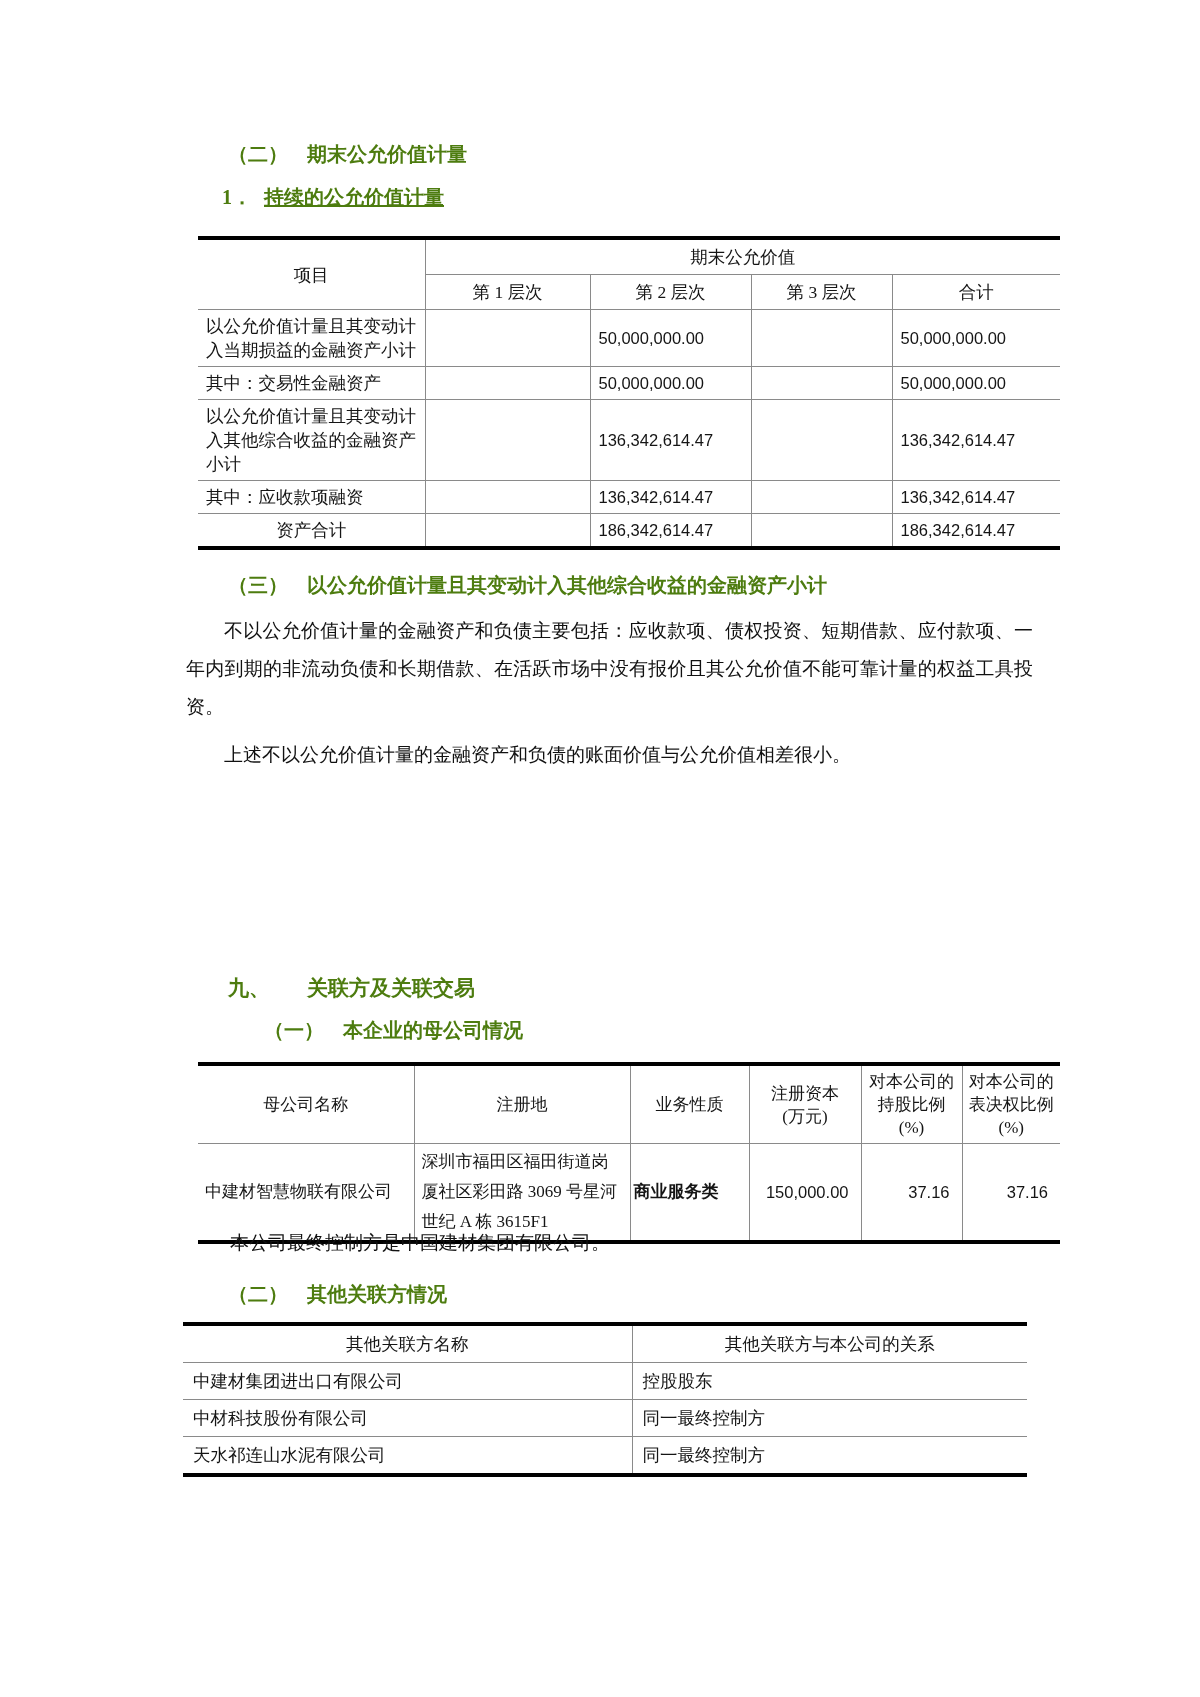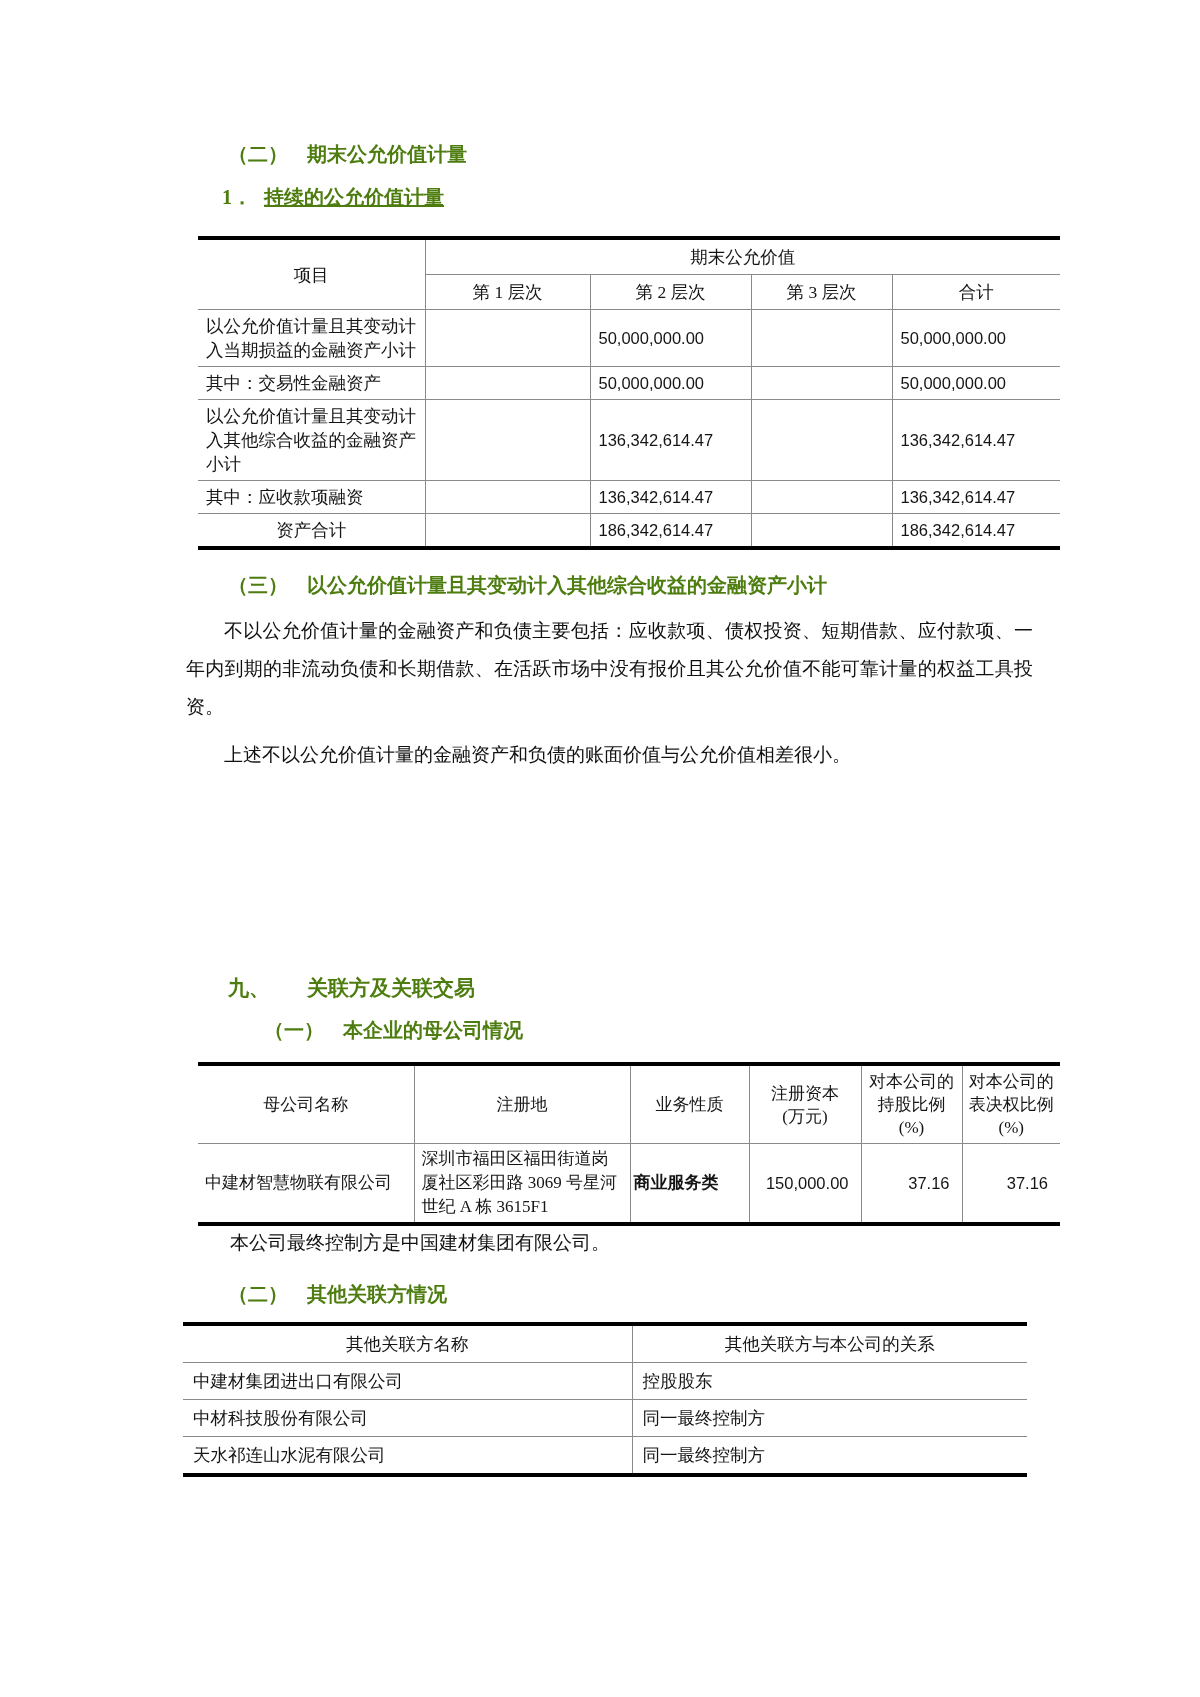--- a/index.html
+++ b/index.html
@@ -47,21 +47,21 @@
   
   .t-fv{width:862px;font-size:17.5px;}
   .t-fv th{font-size:17.5px;line-height:24px;padding:5px 4px;}
   .t-fv td{line-height:24px;padding:4px 8px;vertical-align:middle;}
   .t-fv td.item{text-align:left;}
   .t-fv tr.row-total td.item{text-align:center;}
   .t-fv td.num{text-align:left;padding-right:14px;font-family:"Liberation Sans",sans-serif;font-size:16.5px;}
   
   .t-pc{width:862px;font-size:17px;}
   .t-pc th{font-size:17px;line-height:23px;padding:4px 3px;white-space:pre-line;vertical-align:middle;}
-  .t-pc td{line-height:24px;padding:3px 7px;vertical-align:middle;margin-left:48px;}
+  .t-pc td{line-height:30px;padding:3px 7px;vertical-align:middle;margin-left:48px;}
   .t-pc td.name,.t-pc td.addr{text-align:left;}
   .t-pc td.nature{padding:3px 3px;font-weight:bold;}
   .t-pc td.num{text-align:right;padding-right:12px;font-family:"Liberation Sans",sans-serif;font-size:16.5px;}
   
   .t-rp{width:844px;font-size:17.5px;}
   .t-rp th{font-size:17.5px;line-height:24px;padding:6px 4px;}
   .t-rp td{line-height:24px;padding:6px 10px;text-align:left;vertical-align:middle;}
 </style>
 </head>
 <body>

